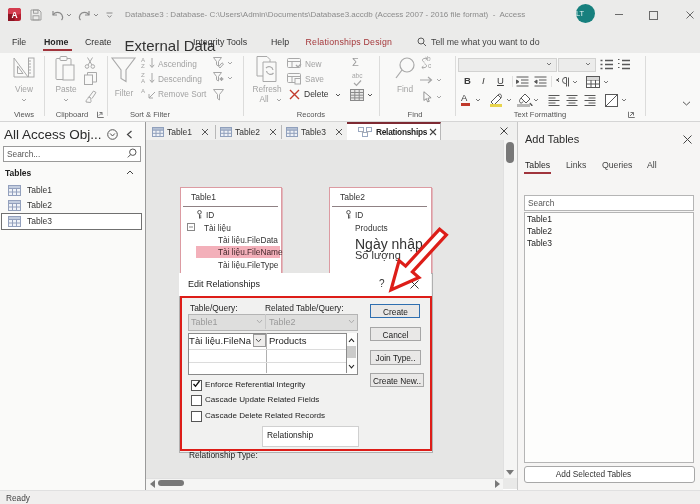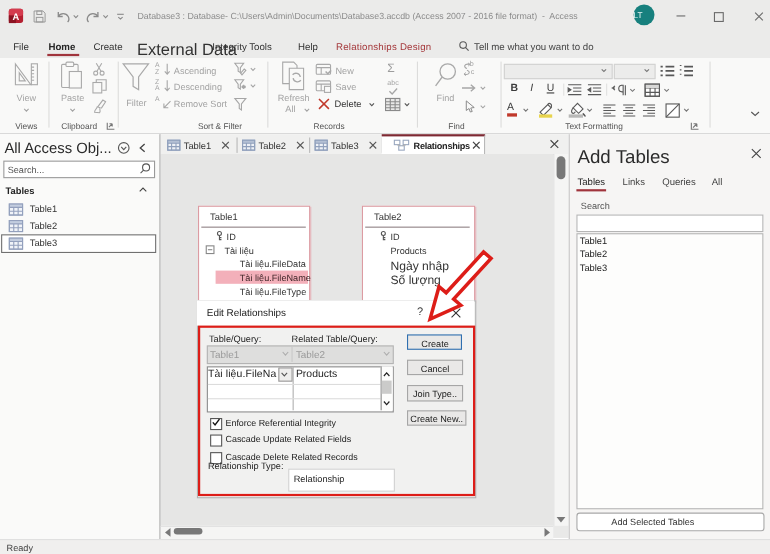--- a/index.html
+++ b/index.html
@@ -147,21 +147,21 @@
 <svg width="11" height="12" style="left:213px;top:72px" viewBox="0 0 11 12" fill="none" stroke="#a6a6a6" stroke-width="1">
       <path d="M0.5 0.5 H8.5 L5.5 4.5 V9 L3.5 7.8 V4.5 Z"></path>
       <path d="M6.5 7 h4 M8.5 5 v4 M7 6 l3 2 M10 6 l-3 2"></path>
     </svg>
 <svg width="6" height="4" style="left:227px;top:76px" viewBox="0 0 6 4" fill="none" stroke="#a6a6a6" stroke-width="1">
       <path d="M1 1 L3 3 L5 1"></path>
     </svg>
 <svg width="11" height="12" style="left:213px;top:89px" viewBox="0 0 11 12" fill="none" stroke="#a6a6a6" stroke-width="1">
       <path d="M0.5 0.5 H10.5 L6.5 5.5 V11 L4.5 9.5 V5.5 Z"></path>
     </svg>
-<div class="t" style="left:130px;top:110px;width:90px;text-align:right;font-size:7.6px;color:#555">Sort &amp; Filter</div>
+<div class="t" style="left:130px;top:110px;width:90px;text-align:left;font-size:7.6px;color:#555">Sort &amp; Filter</div>
 
 <svg width="22" height="26" style="left:256px;top:56px" viewBox="0 0 22 26" fill="none" stroke="#a9a9a9" stroke-width="1">
  <path d="M1 0.5 H11 L14 3.5 V20 H1 Z"></path>
       <path d="M7 6 H20 V25.5 H7 Z" fill="#f9f9f8"></path>
  <path d="M10 12 a4 4 0 0 1 7 2 M17.5 17 a4 4 0 0 1 -7 -2" stroke-width="1.2"></path>
 </svg>
 <div class="t" style="left:245px;top:84px;width:44px;text-align:center;font-size:8.3px;color:#a3a3a3">Refresh</div>
 <div class="t" style="left:245px;top:94px;width:38px;text-align:center;font-size:8.3px;color:#a3a3a3">All</div>
 <svg width="6" height="4" style="left:276px;top:98px" viewBox="0 0 6 4" fill="none" stroke="#a3a3a3" stroke-width="1">
       <path d="M1 1 L3 3 L5 1"></path>
@@ -190,21 +190,21 @@
 <svg width="9" height="6" style="left:353px;top:80px" viewBox="0 0 9 6" fill="none" stroke="#a6a6a6" stroke-width="1.2">
       <path d="M1 3 L3.5 5.5 L8 0.5"></path>
     </svg>
 <svg width="14" height="12" style="left:350px;top:89px" viewBox="0 0 14 12" fill="none" stroke="#8a8a8a" stroke-width="1">
  <rect x="0.5" y="0.5" width="13" height="11" fill="#e8e8e7"></rect>
       <path d="M0.5 3.5 H13.5 M0.5 6.2 H13.5 M0.5 8.9 H13.5 M4.8 0.5 V11.5 M9.2 0.5 V11.5"></path>
 </svg>
 <svg width="6" height="4" style="left:367px;top:93px" viewBox="0 0 6 4" fill="none" stroke="#555" stroke-width="1">
       <path d="M1 1 L3 3 L5 1"></path>
     </svg>
-<div class="t" style="left:285px;top:110px;width:52px;font-size:7.6px;color:#555">Records</div>
+<div class="t" style="left:285px;top:110px;width:52px;text-align:center;font-size:7.6px;color:#555">Records</div>
 
 <svg width="21" height="23" style="left:395px;top:57px" viewBox="0 0 21 23" fill="none" stroke="#a9a9a9" stroke-width="1.2">
  <circle cx="12" cy="8" r="7"></circle>
       <path d="M7 13 L1 21"></path>
 </svg>
 <div class="t" style="left:383px;top:84px;width:44px;text-align:center;font-size:8.3px;color:#a3a3a3">Find</div>
 <div class="t" style="left:427px;top:55px;font-size:6.5px;color:#9e9e9e">b</div>
 <div class="t" style="left:428px;top:62px;font-size:6.5px;color:#9e9e9e">c</div>
 <svg width="9" height="12" style="left:420px;top:57px" viewBox="0 0 9 12" fill="none" stroke="#a6a6a6" stroke-width="1">
       <path d="M7 1.5 C2 0.5 1 4 4.5 5.2 M2 10.5 C7 11.5 8 8 4.5 6.8"></path>
@@ -454,21 +454,21 @@
 <div id="tablebox2">
 <div class="abs" style="left:329px;top:187px;width:101px;height:86px;background:#fff;border:1px solid #dc9ba2;box-shadow:1px 1px 0 #e4b7bc"></div>
 <div class="t" style="left:340px;top:192px;font-size:8.5px;color:#333">Table2</div>
 <div class="abs" style="left:332px;top:206px;width:95px;height:1px;background:#8f8184"></div>
 <svg width="7" height="9" style="left:345px;top:210px" viewBox="0 0 7 9" fill="none" stroke="#555" stroke-width="1">
       <circle cx="3.5" cy="2.3" r="1.8"></circle>
       <path d="M3.5 4.2 V8.5 M3.5 6 H5.3 M3.5 7.8 H5.3"></path>
     </svg>
 <div class="t" style="left:355px;top:210px;font-size:8.3px;color:#333">ID</div>
 <div class="t" style="left:355px;top:223px;font-size:8.3px;color:#333">Products</div>
-<div class="t" style="left:355px;top:236px;font-size:11px;color:#333">Ngày nhập</div>
+<div class="t" style="left:355px;top:236px;font-size:14px;color:#333">Ngày nhập</div>
 <div class="t" style="left:355px;top:249px;font-size:11px;color:#333">Số lượng</div>
 </div>
 
 <div id="dialog">
 <div class="abs" style="left:179px;top:273px;width:252px;height:178px;background:#f1f1f0;border:1px solid #b0b0b0"></div>
 <div class="abs" style="left:179px;top:273px;width:252px;height:23px;background:#fff"></div>
 <div class="t" style="left:188px;top:279px;font-size:9px;color:#222">Edit Relationships</div>
 <div class="t" style="left:379px;top:278px;font-size:10px;color:#333">?</div>
 <svg width="9" height="9" style="left:410px;top:280px" viewBox="0 0 9 9" stroke="#333" stroke-width="1">
       <path d="M0.5 0.5 L8.5 8.5 M8.5 0.5 L0.5 8.5"></path>
@@ -512,51 +512,51 @@
 <svg width="9" height="8" style="left:192px;top:380px" viewBox="0 0 9 8" fill="none" stroke="#111" stroke-width="1.3">
       <path d="M1.5 4 L3.5 6.3 L7.5 1"></path>
     </svg>
 <div class="t" style="left:205px;top:380px;font-size:8.1px;color:#222">Enforce Referential Integrity</div>
 <div class="abs" style="left:191px;top:395px;width:9px;height:9px;background:#fff;border:1px solid #555"></div>
 <div class="t" style="left:205px;top:395px;font-size:8.1px;color:#222">Cascade Update Related Fields</div>
 <div class="abs" style="left:191px;top:411px;width:9px;height:9px;background:#fff;border:1px solid #555"></div>
 <div class="t" style="left:205px;top:411px;font-size:8.1px;color:#222">Cascade Delete Related Records</div>
 
 <div class="abs" style="left:262px;top:426px;width:95px;height:19px;background:#fff;border:1px solid #d0d0d0"></div>
-<div class="t" style="left:189px;top:418px;font-size:8.4px;color:#222">Relationship Type:</div>
+<div class="t" style="left:189px;top:450px;font-size:8.4px;color:#222">Relationship Type:</div>
 <div class="t" style="left:267px;top:430px;font-size:8.4px;color:#222">Relationship</div>
 
 <div class="abs" style="left:370px;top:304px;width:48px;height:11.5px;background:#e9e8e7;border:1.5px solid #2f6fb0"></div>
 <div class="t" style="left:370px;top:307px;width:51px;text-align:center;font-size:8.3px;color:#222">Create</div>
 <div class="abs" style="left:370px;top:326.5px;width:49px;height:12.5px;background:#e9e8e7;border:1px solid #a6a6a6"></div>
 <div class="t" style="left:370px;top:329.5px;width:51px;text-align:center;font-size:8.3px;color:#222">Cancel</div>
 <div class="abs" style="left:370px;top:350px;width:49px;height:12.5px;background:#e9e8e7;border:1px solid #a6a6a6"></div>
 <div class="t" style="left:370px;top:353px;width:51px;text-align:center;font-size:8.3px;color:#222">Join Type..</div>
 <div class="abs" style="left:370px;top:372.5px;width:52px;height:12.5px;background:#e9e8e7;border:1px solid #a6a6a6"></div>
 <div class="t" style="left:370px;top:375.5px;width:54px;text-align:center;font-size:8.3px;color:#222">Create New..</div>
 
 <div class="abs" style="left:180px;top:296px;width:248px;height:151px;border:2.5px solid #dd1d18"></div>
 </div>
 
 <svg width="70" height="75" style="left:380px;top:222px;z-index:30" viewBox="0 0 70 75">
  <polygon points="59.6,7.1 25.6,44.1 19.1,38.6 11,68 38.9,55.5 32.4,49.9 66.4,12.9" fill="#fff" stroke="#dd1d18" stroke-width="3.2" stroke-linejoin="miter"></polygon>
 </svg>
 
 <div class="abs" style="left:517px;top:122px;width:183px;height:368px;background:#f6f5f4;border-left:1px solid #c8c8c8"></div>
-<div class="t" style="left:525px;top:133px;font-size:17px;color:#2b2b2b">Add Tables</div>
+<div class="t" style="left:525px;top:133px;font-size:11px;color:#2b2b2b">Add Tables</div>
 <svg width="9" height="9" style="left:683px;top:135px" viewBox="0 0 9 9" stroke="#444" stroke-width="1">
     <path d="M0.5 0.5 L8.5 8.5 M8.5 0.5 L0.5 8.5"></path>
   </svg>
 <div class="t" style="left:525px;top:160px;font-size:8.7px;color:#262626">Tables</div>
 <div class="abs" style="left:524px;top:172px;width:27px;height:2px;background:#a0343c"></div>
 <div class="t" style="left:566px;top:160px;font-size:8.7px;color:#444">Links</div>
 <div class="t" style="left:602px;top:160px;font-size:8.7px;color:#444">Queries</div>
 <div class="t" style="left:647px;top:160px;font-size:8.7px;color:#444">All</div>
 <div class="abs" style="left:524px;top:195px;width:168px;height:14px;background:#fff;border:1px solid #b5b5b5"></div>
-<div class="t" style="left:528px;top:182px;font-size:8.3px;color:#555">Search</div>
+<div class="t" style="left:528px;top:198px;font-size:8.3px;color:#555">Search</div>
 <div class="abs" style="left:524px;top:212px;width:168px;height:249px;background:#fdfdfc;border:1px solid #b5b5b5"></div>
 <div class="t" style="left:527px;top:213.5px;font-size:8.5px;color:#222">Table1</div>
 <div class="t" style="left:527px;top:225.5px;font-size:8.5px;color:#222">Table2</div>
 <div class="t" style="left:527px;top:237.5px;font-size:8.5px;color:#222">Table3</div>
 <div class="abs" style="left:524px;top:466px;width:169px;height:15px;background:#fff;border:1px solid #a8a8a8;border-radius:3px"></div>
 <div class="t" style="left:524px;top:469px;width:139px;text-align:center;font-size:8.3px;color:#333">Add Selected Tables</div>
 
 <div class="abs" style="left:0;top:490px;width:700px;height:14px;background:#f0efee;border-top:1px solid #e0e0e0"></div>
 <div class="t" style="left:6px;top:493px;font-size:8.3px;color:#444">Ready</div>
 

